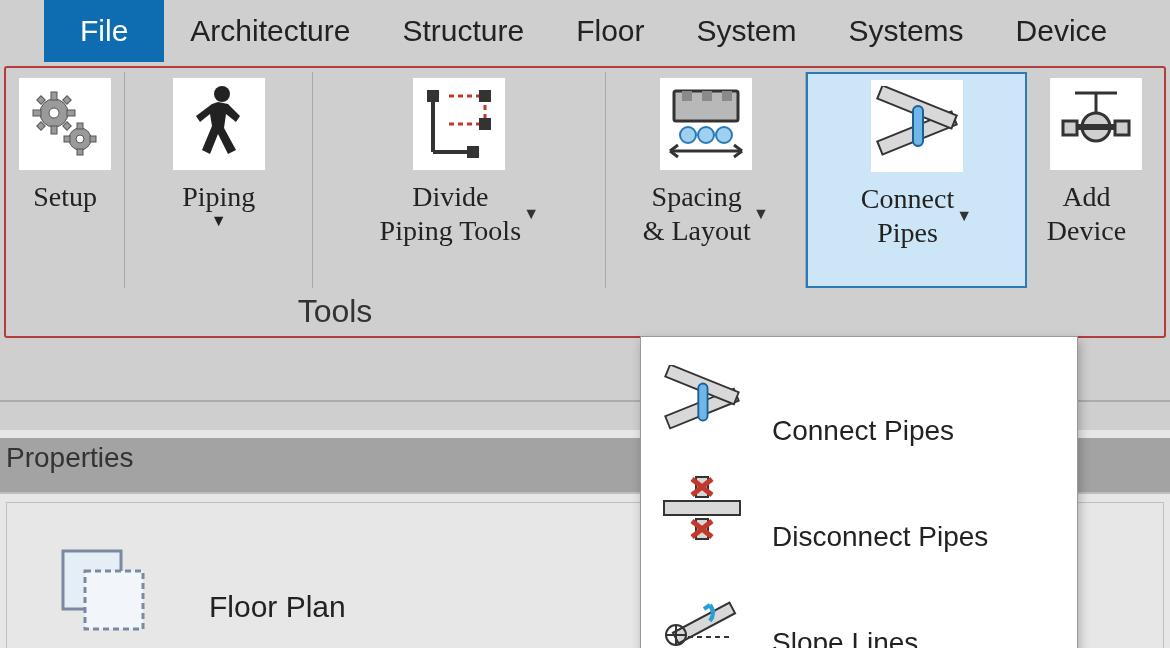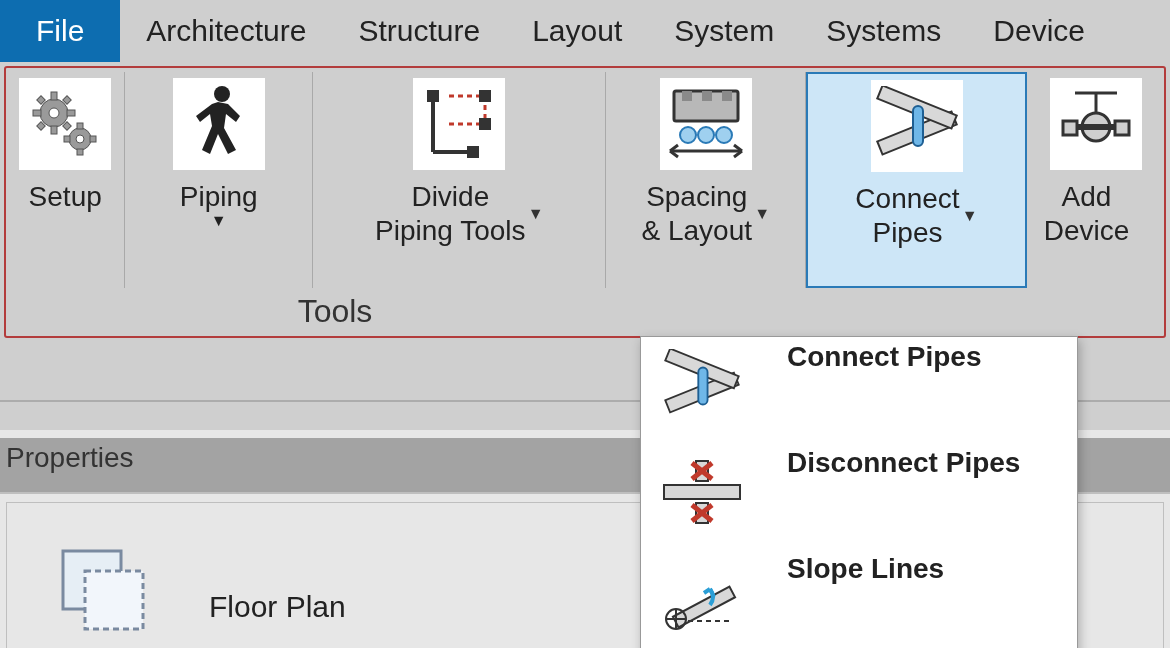--- a/index.html
+++ b/index.html
@@ -16,20 +16,21 @@
     background: #cfcfcf;
     overflow: hidden;
     position: relative;
   }
   
   .menubar {
     display: flex;
     align-items: stretch;
     height: 62px;
     background: #cfcfcf;
+    margin-left: 44px;
   }
   .menu-item {
     display: flex;
     align-items: center;
     padding: 12px 26px;
     font-size: 30px;
     color: #222;
     height: 100%;
   }
   .menu-item.active {
@@ -54,20 +55,21 @@
   }
   .ribbon-button {
     display: flex;
     flex-direction: column;
     align-items: center;
     justify-content: flex-start;
     padding: 6px 4px 0 4px;
     position: relative;
     border-right: 1px solid #a9a9a9;
     height: 100%;
+    font-family: Liberation Serif, serif;
   }
   .ribbon-button:last-child { border-right: none; }
   .ribbon-button.selected {
     background: #cde6f7;
     border: 2px solid #2a7ab7;
   }
   .ribbon-button .icon-box {
     width: 92px;
     height: 92px;
     background: #fff;
@@ -124,26 +126,25 @@
     top: 336px;
     width: 438px;
     background: #fff;
     border: 1px solid #999;
     box-shadow: 2px 4px 10px rgba(0,0,0,0.25);
     padding: 4px 0;
     z-index: 20;
   }
   .dropdown-item {
     display: flex;
-    align-items: flex-start;
+    align-items: flex-end;
     height: 106px;
     padding: 0 16px;
     font-size: 28px;
-    gap: 40px;
-    font-weight: bold;
+    gap: 25px;
   }
   .dropdown-item .dd-icon {
     width: 90px; height: 90px;
     display: flex; align-items: center; justify-content: center;
   }
   
   .lower {
     margin-top: 28px;
     background: #e7e7e7;
     height: 250px;
@@ -179,21 +180,21 @@
 </style>
 </head>
 <body>
 
 <div class="window">
 
   <div class="menubar">
     <div class="menu-item active">File</div>
     <div class="menu-item">Architecture</div>
     <div class="menu-item">Structure</div>
-    <div class="menu-item">Layout</div>
+    <div class="menu-item">Floor</div>
     <div class="menu-item">System</div>
     <div class="menu-item">Systems</div>
     <div class="menu-item">Device</div>
   </div>
 
   <div class="ribbon">
     <div class="ribbon-content">
 
       <div class="ribbon-button single-line" style="width:122px">
         <div class="icon-box">

